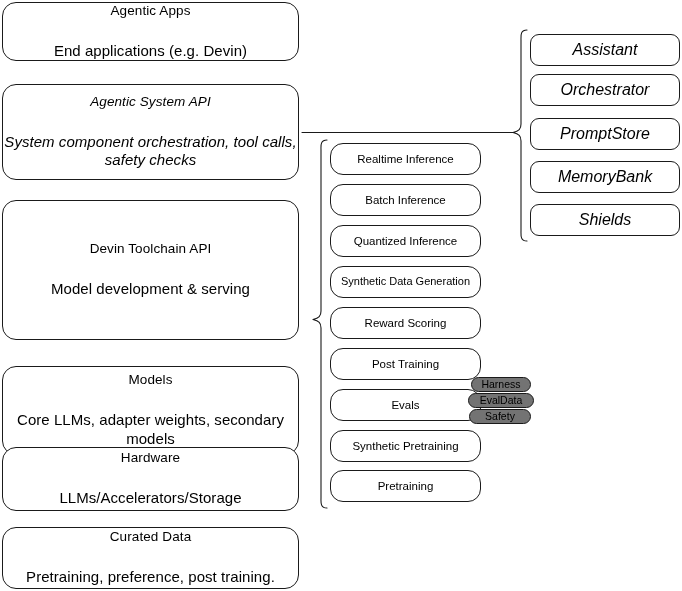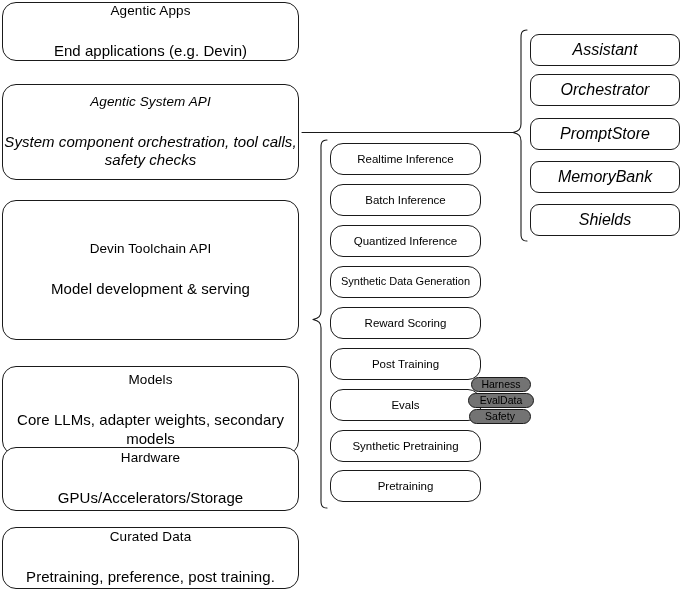--- a/index.html
+++ b/index.html
@@ -159,21 +159,21 @@
     <div class="subtitle">Model development &amp; serving</div>
   </div>
 
   <div class="box layer" id="layer-models">
     <div class="title">Models</div>
     <div class="subtitle">Core LLMs, adapter weights, secondary models</div>
   </div>
 
   <div class="box layer" id="layer-hardware">
     <div class="title">Hardware</div>
-    <div class="subtitle">GPUs/Accelerators/Storage</div>
+    <div class="subtitle">LLMs/Accelerators/Storage</div>
   </div>
 
   <div class="box layer" id="layer-curated-data">
     <div class="title">Curated Data</div>
     <div class="subtitle">Pretraining, preference, post training.</div>
   </div>
 
   <div class="box mid" style="top:143px">Realtime Inference</div>
 
   <div class="box mid" style="top:184px">Batch Inference</div>

